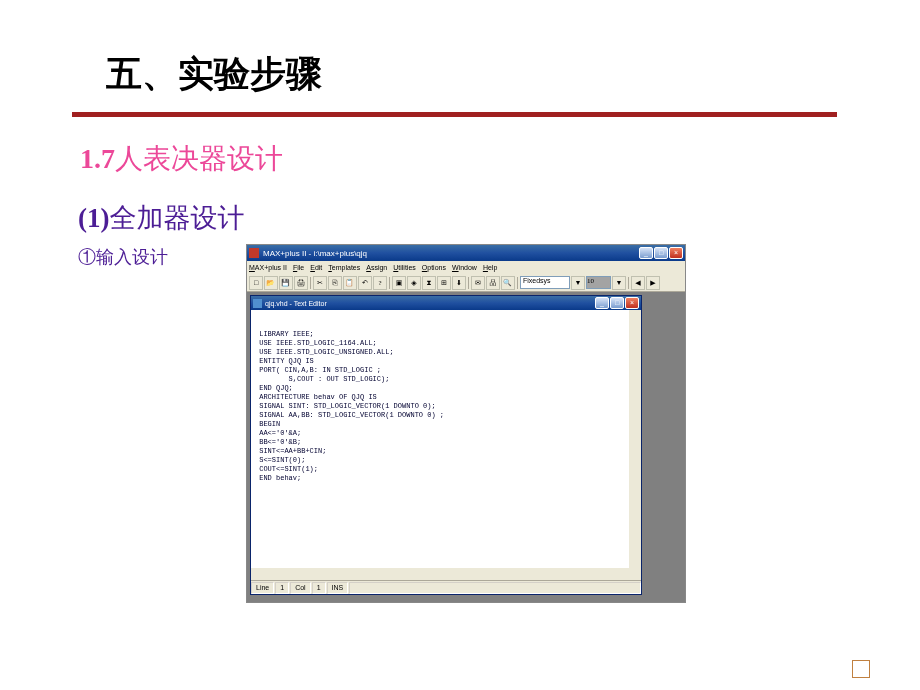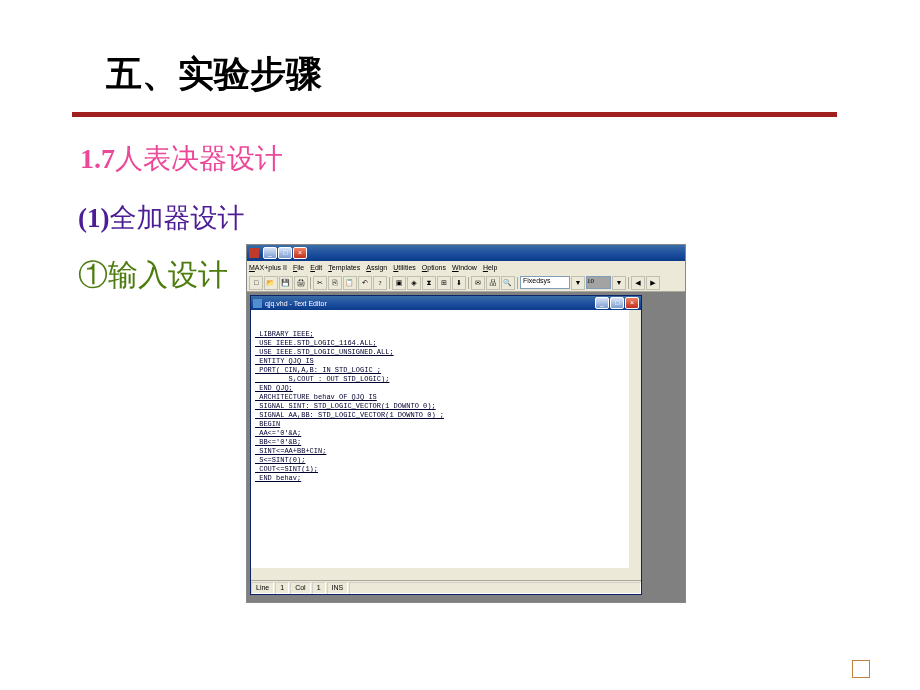--- a/index.html
+++ b/index.html
@@ -49,24 +49,24 @@
       left: 78px;
       font-size: 27px;
       color: #4c1d95;
     }
     .sub1 .paren {
       font-family: "Times New Roman", serif;
       font-weight: bold;
     }
     .sub2 {
       position: absolute;
-      top: 255px;
+      top: 245px;
       left: 78px;
-      font-size: 30px;
-      color: #4d7c0f;
+      font-size: 18px;
+      color: #4c1d95;
     }
     .screenshot-container {
       position: absolute;
       top: 244px;
       left: 246px;
       width: 440px;
       border: 1px solid #888;
     }
     .app-titlebar {
       background: linear-gradient(to bottom, #3a6ea5 0%, #2050a0 50%, #0a3a8a 100%);
@@ -253,21 +253,20 @@
       bottom: 12px;
       right: 50px;
       width: 18px;
       height: 18px;
       border: 1px solid #c08040;
       background: #fff;
       cursor: pointer;
     }
     .code-line {
       display: block;
-      text-decoration: underline;
     }
   </style>
 </head>
 <body>
 
 <div class="slide-title">五、实验步骤</div>
 <div class="title-underline"></div>
 
 <div class="sub-heading">
   <span class="num">1.7</span><span>人表决器设计</span>
@@ -275,20 +274,21 @@
 
 <div class="sub1">
   <span class="paren">(1)</span><span>全加器设计</span>
 </div>
 
 <div class="sub2">①输入设计</div>
 
 <div class="screenshot-container">
   <div class="app-titlebar">
     <div class="app-icon"></div>
+    <div class="app-title-text">MAX+plus II - i:\max+plus\qjq</div>
     <div class="win-controls">
       <div class="win-btn">_</div>
       <div class="win-btn">□</div>
       <div class="win-btn close">×</div>
     </div>
   </div>
 
   <div class="menubar" id="menubar">
       <span><u>M</u>AX+plus II</span>
       <span><u>F</u>ile</span>

